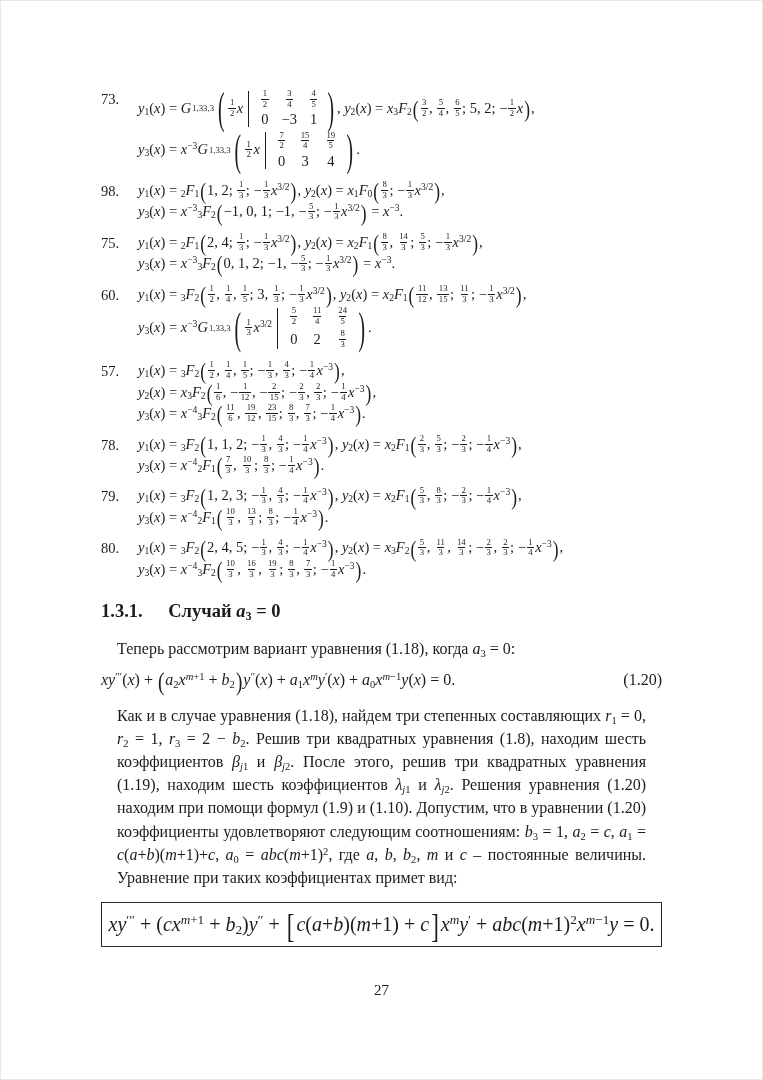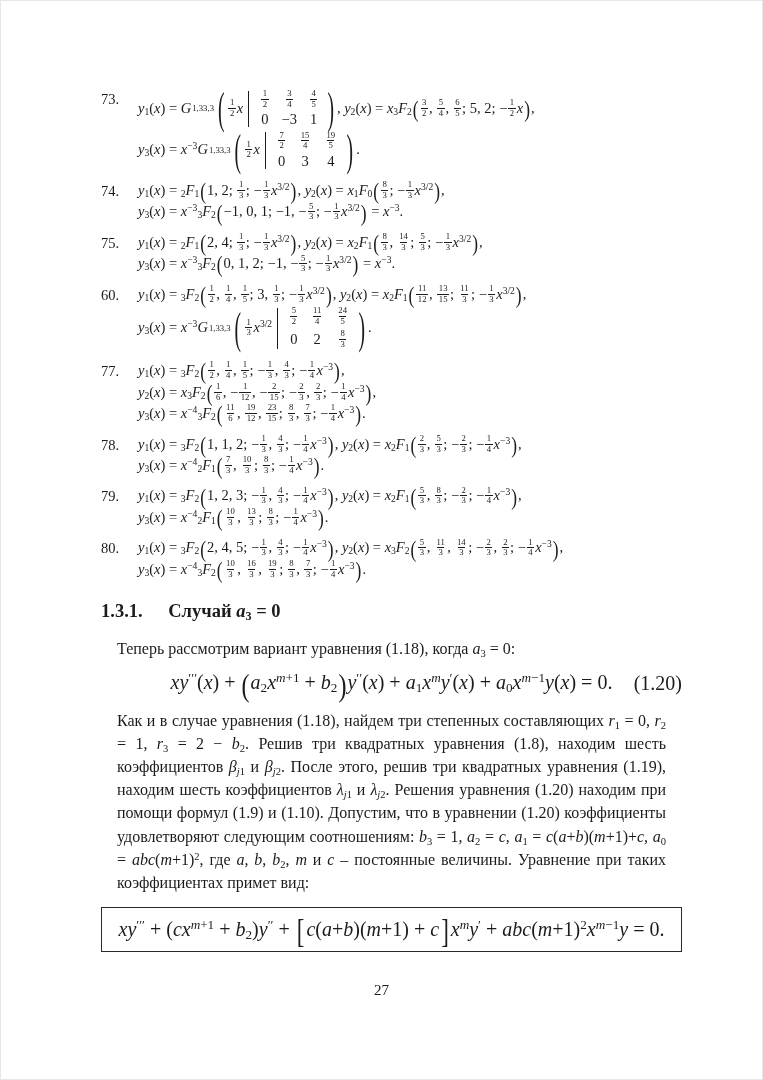--- a/index.html
+++ b/index.html
@@ -1,17 +1,17 @@
 <!DOCTYPE html>
 <html><head>
 <meta charset="utf-8">
 <style>
   html,body{margin:0;padding:0;background:#fdfdfd;}
   .page{position:relative;width:763px;height:1080px;box-sizing:border-box;
-    padding:88px 80px 0 100px;background:#ffffff;border:1px solid #e7e7e7;
+    padding:88px 100px 0 100px;background:#ffffff;border:1px solid #e7e7e7;
     font-family:"Liberation Serif","DejaVu Serif",serif;color:#1b1b1b;overflow:hidden;}
   
   .problems{list-style:none;margin:0;padding:0;font-size:14.5px;}
   .prob{display:flex;align-items:flex-start;margin-bottom:9px;}
   .pnum{flex:none;width:37px;padding-top:2px;}
   .plines{flex:1;min-width:0;}
   .pline{white-space:nowrap;margin-bottom:1px;}
   
   i{font-style:italic;}
   sup,sub{font-size:0.66em;line-height:0;}
@@ -29,21 +29,21 @@
   .vbar{display:inline-block;align-self:stretch;width:0;border-left:0.9px solid #1b1b1b;margin:2px 5px;}
   .mtx{display:inline-table;border-collapse:collapse;line-height:1.1;}
   .mrow{display:table-row;}
   .mcell{display:table-cell;text-align:center;padding:1px 6px;vertical-align:middle;}
   .ss{display:inline-flex;flex-direction:row;align-items:flex-start;font-size:0.6em;
       line-height:1.25;vertical-align:middle;margin:0 1px;position:relative;top:-0.05em;}
   
   .sec{font-size:18.5px;font-weight:bold;margin:20px 0 15px;}
   .secnum{margin-right:21px;}
   .para{font-size:16px;line-height:1.44;text-align:justify;margin:0 16px 8px;}
-  .disp{position:relative;text-align:center;font-size:20px;margin:11px 0 15px;}
+  .disp{position:relative;font-size:16px;margin:11px 0 15px;}
   .tag{position:absolute;right:0;top:50%;transform:translateY(-50%);}
   .boxwrap{margin-top:13px;}
   .boxed{border:1.2px solid #2b2b2b;padding:10px 3px;text-align:center;font-size:20px;white-space:nowrap;}
   .pageno{position:absolute;left:0;right:0;bottom:80px;text-align:center;font-size:15px;}
 </style>
 </head>
 <body>
 
 <div class="page">
 
@@ -122,21 +122,21 @@
                   <span class="mcell">0</span>
                   <span class="mcell">3</span>
                   <span class="mcell">4</span>
                 </span>
               </span>
             </span><span class="br b2">)</span>.</div>
         </span>
     </li>
 
     <li class="prob">
-      <span class="pnum">74.</span>
+      <span class="pnum">98.</span>
       <span class="plines">
           <div class="pline"><i>y</i><sub>1</sub>(<i>x</i>) = <sub>2</sub><i>F</i><sub>1</sub><span class="br b1">(</span>1, 2; <span class="fr">
               <span class="fn">1</span>
               <span class="fd">3</span>
             </span>; −<span class="fr">
               <span class="fn">1</span>
               <span class="fd">3</span>
             </span><i>x</i><sup>3/2</sup><span class="br b1">)</span>, <i>y</i><sub>2</sub>(<i>x</i>) = <i>x</i><sub>1</sub><i>F</i><sub>0</sub><span class="br b1">(</span><span class="fr">
               <span class="fn">8</span>
               <span class="fd">3</span>
@@ -248,21 +248,21 @@
                       <span class="fn">8</span>
                       <span class="fd">3</span>
                     </span></span>
                 </span>
               </span>
             </span><span class="br b2">)</span>.</div>
         </span>
     </li>
 
     <li class="prob">
-      <span class="pnum">77.</span>
+      <span class="pnum">57.</span>
       <span class="plines">
           <div class="pline"><i>y</i><sub>1</sub>(<i>x</i>) = <sub>3</sub><i>F</i><sub>2</sub><span class="br b1">(</span><span class="fr">
               <span class="fn">1</span>
               <span class="fd">2</span>
             </span>, <span class="fr">
               <span class="fn">1</span>
               <span class="fd">4</span>
             </span>, <span class="fr">
               <span class="fn">1</span>
               <span class="fd">5</span>

